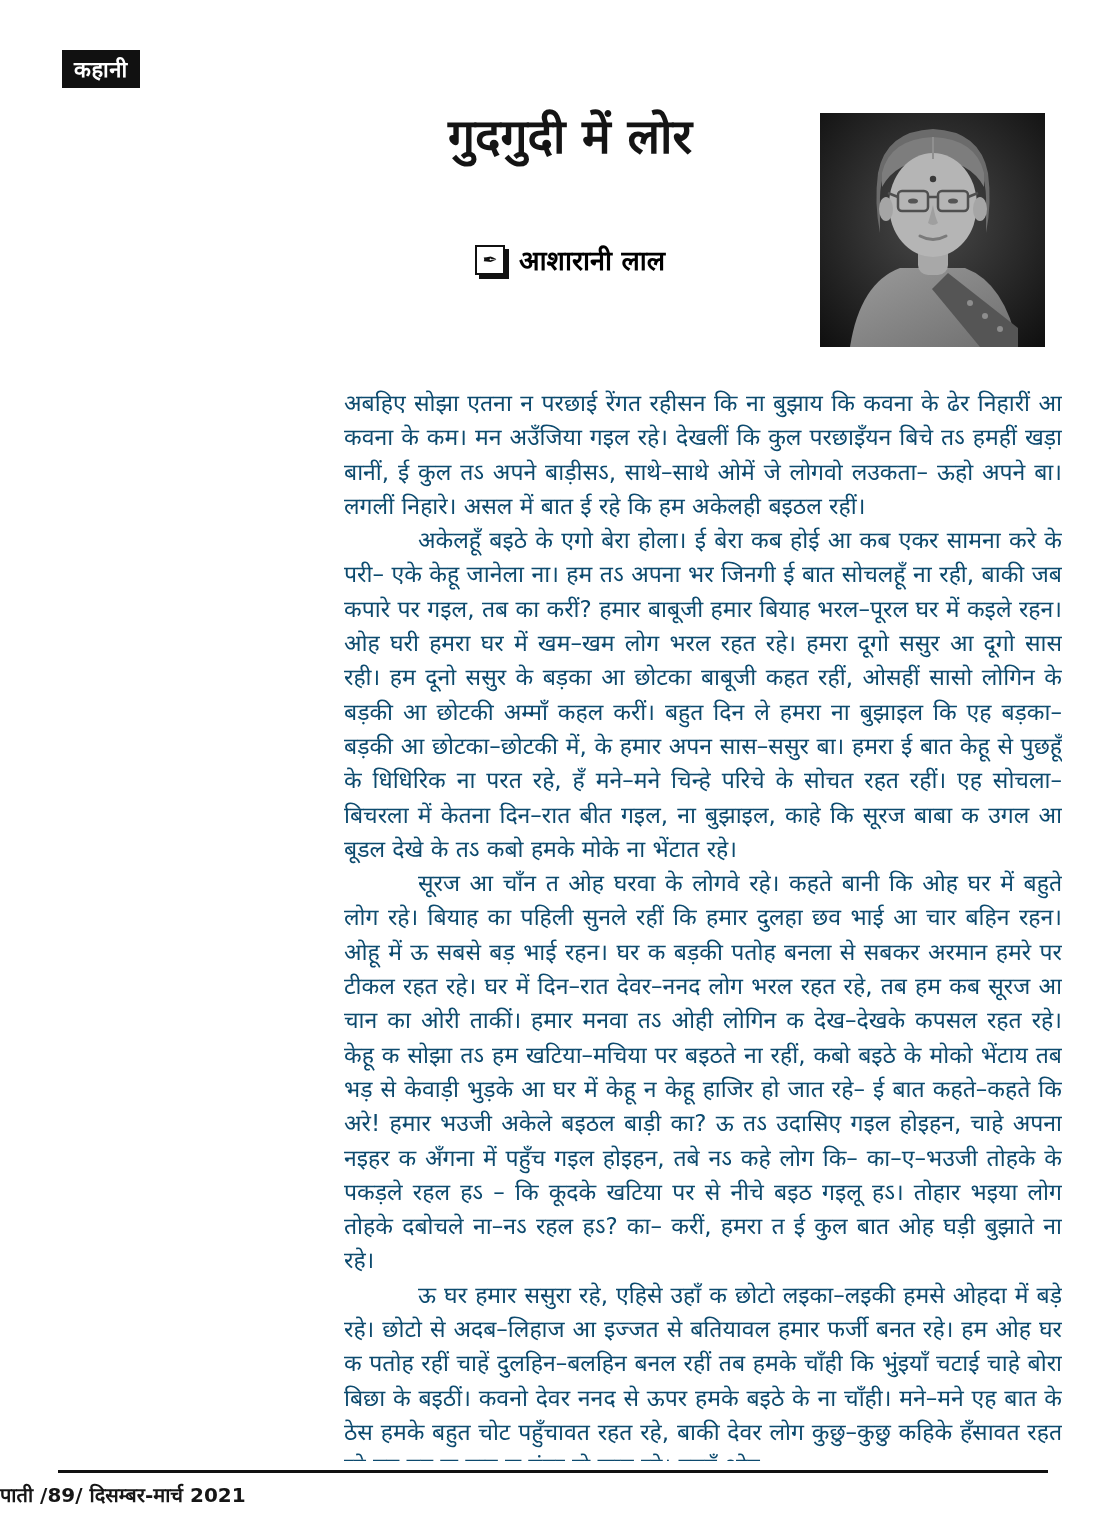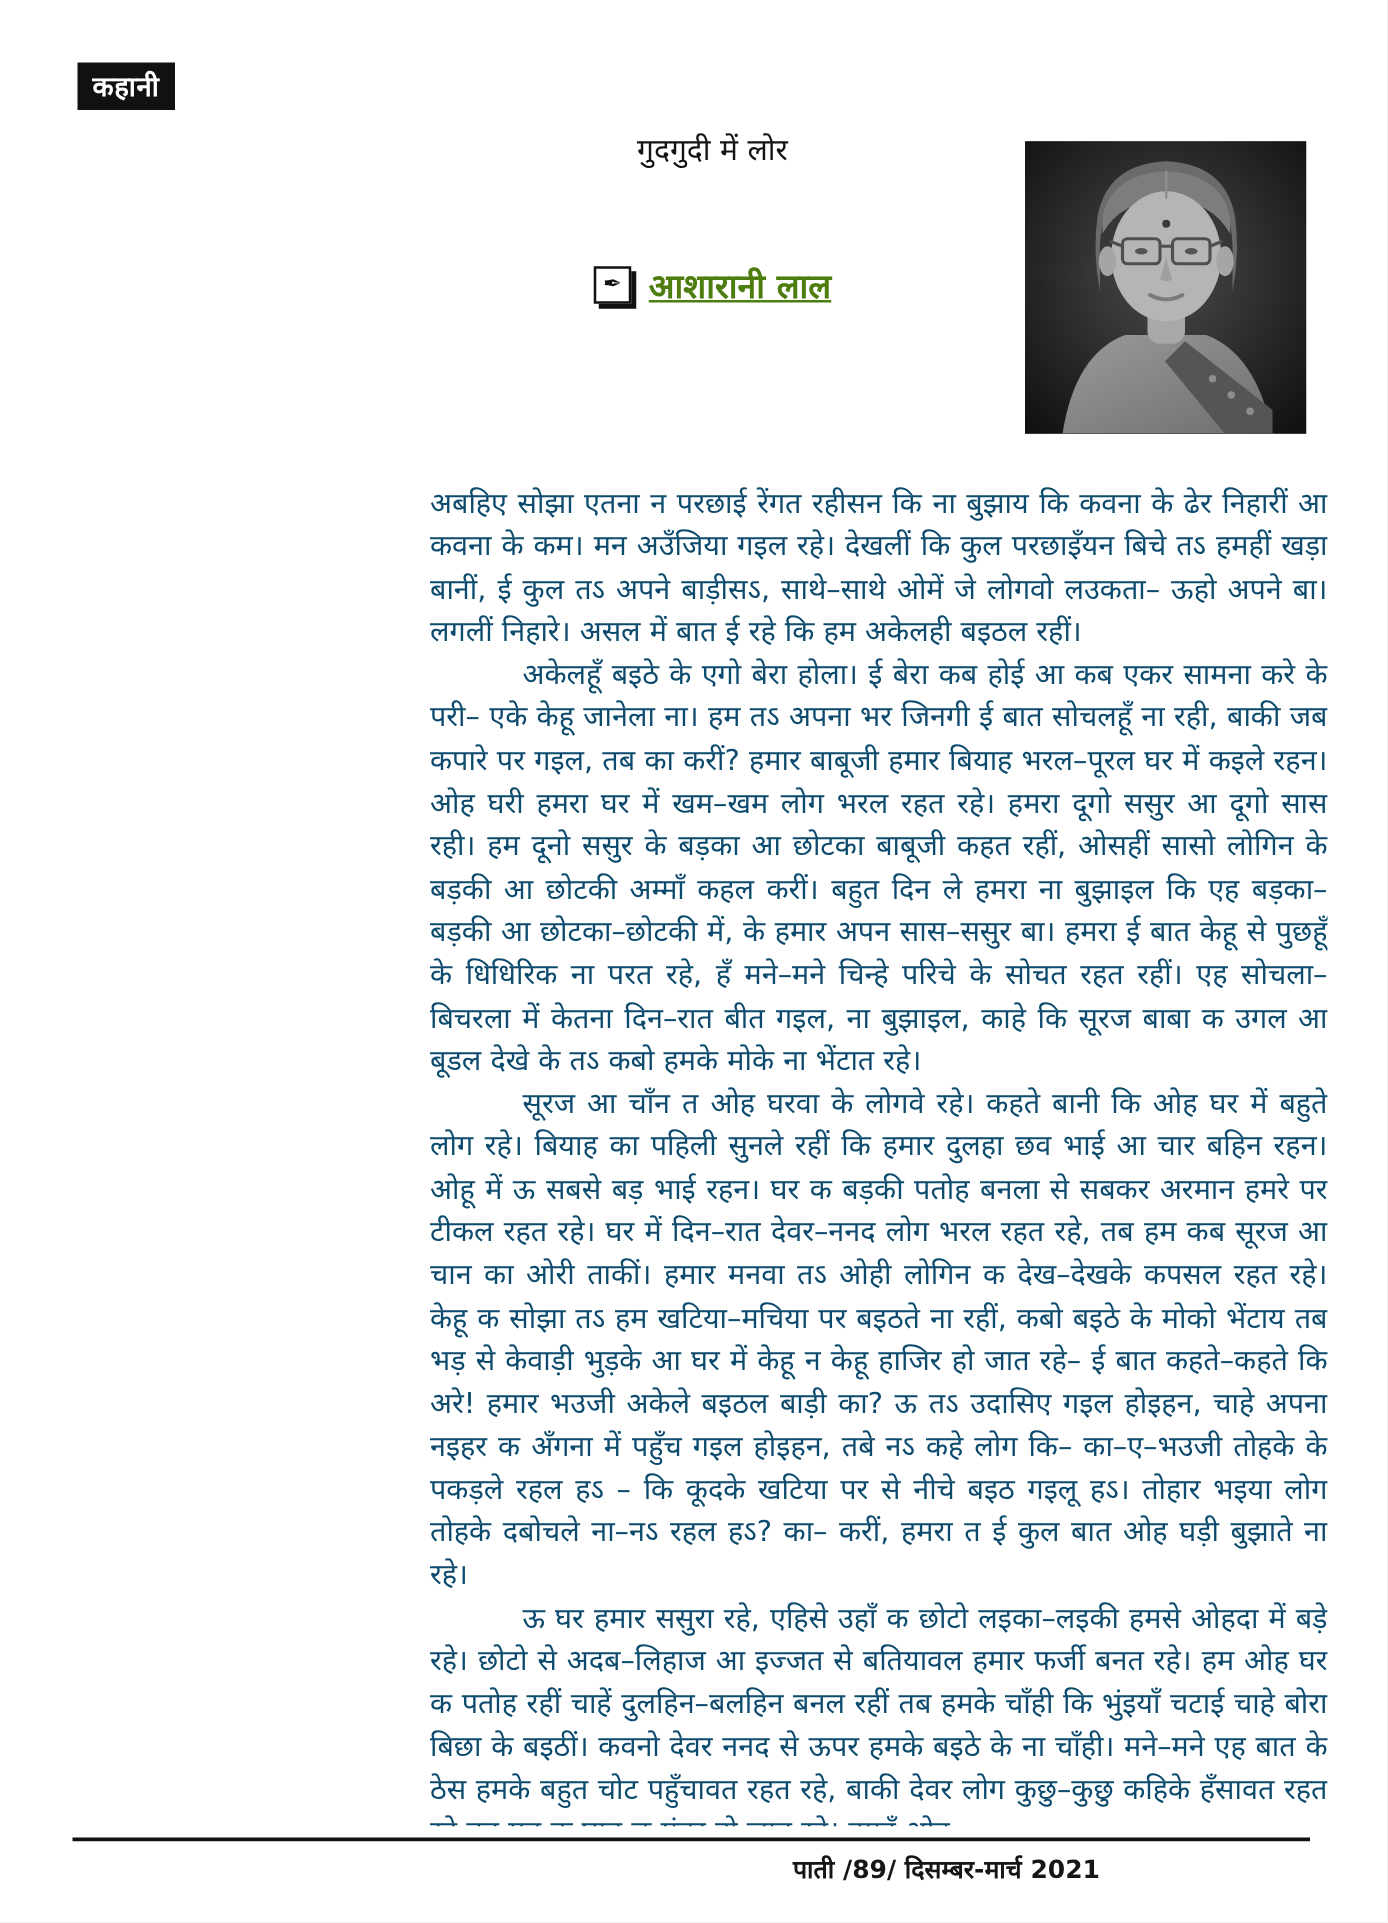--- a/index.html
+++ b/index.html
@@ -27,22 +27,22 @@
     margin-top: 26px;
   }
   .header-block {
     position: absolute;
     left: 330px;
     top: 102px;
     width: 480px;
     text-align: center;
   }
   .story-title {
-    font-size: 24px;
-    font-weight: normal;
+    font-size: 48px;
+    font-weight: bold;
     color: #141414;
   }
   .author-row {
     margin-top: 74px;
     display: flex;
     align-items: center;
     justify-content: center;
     gap: 14px;
   }
   .pen-icon {
@@ -54,22 +54,21 @@
     border: 2px solid #111;
     background: #fff;
     box-shadow: 4px 4px 0 #111;
     font-size: 18px;
     line-height: 1;
     color: #111;
   }
   .author-name {
     font-size: 27px;
     font-weight: bold;
-    color: #4d7c0f;
-    text-decoration: underline;
+    color: #000000;
   }
   .photo-frame {
     position: absolute;
     left: 820px;
     top: 113px;
     width: 225px;
     height: 234px;
     background: #222;
     overflow: hidden;
   }
@@ -94,21 +93,21 @@
     top: 1470px;
     width: 990px;
     height: 3px;
     background: #111;
   }
   .footer-text {
     position: absolute;
     left: 0;
     top: 1481px;
     width: 880px;
-    text-align: right;
+    text-align: left;
     font-size: 20px;
     font-weight: bold;
     color: #161616;
   }
 </style>
 </head>
 <body>
 
 <div class="page">
 

